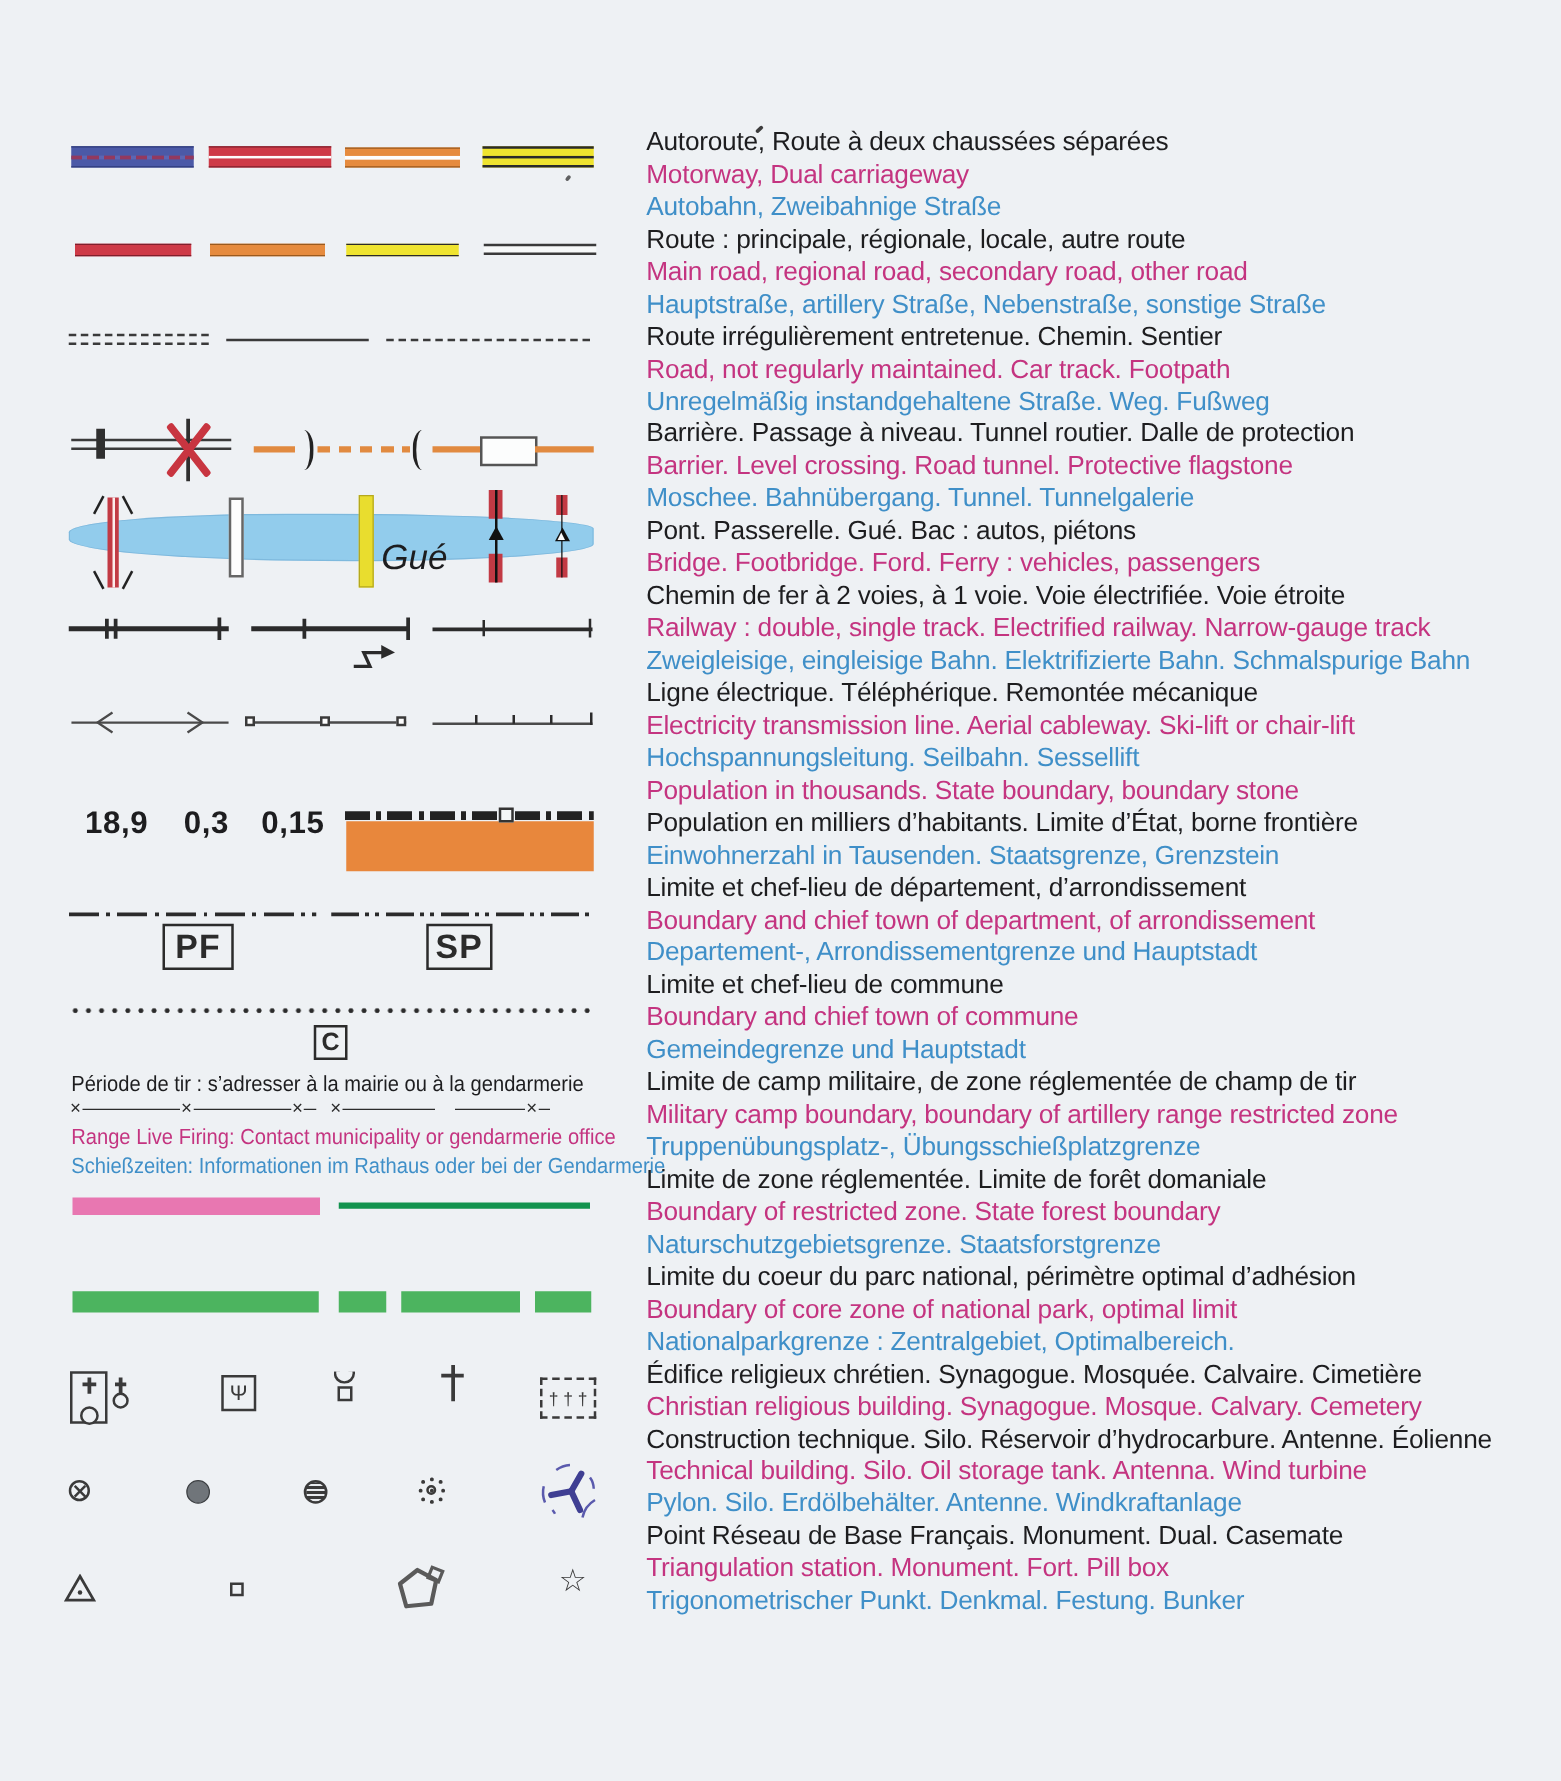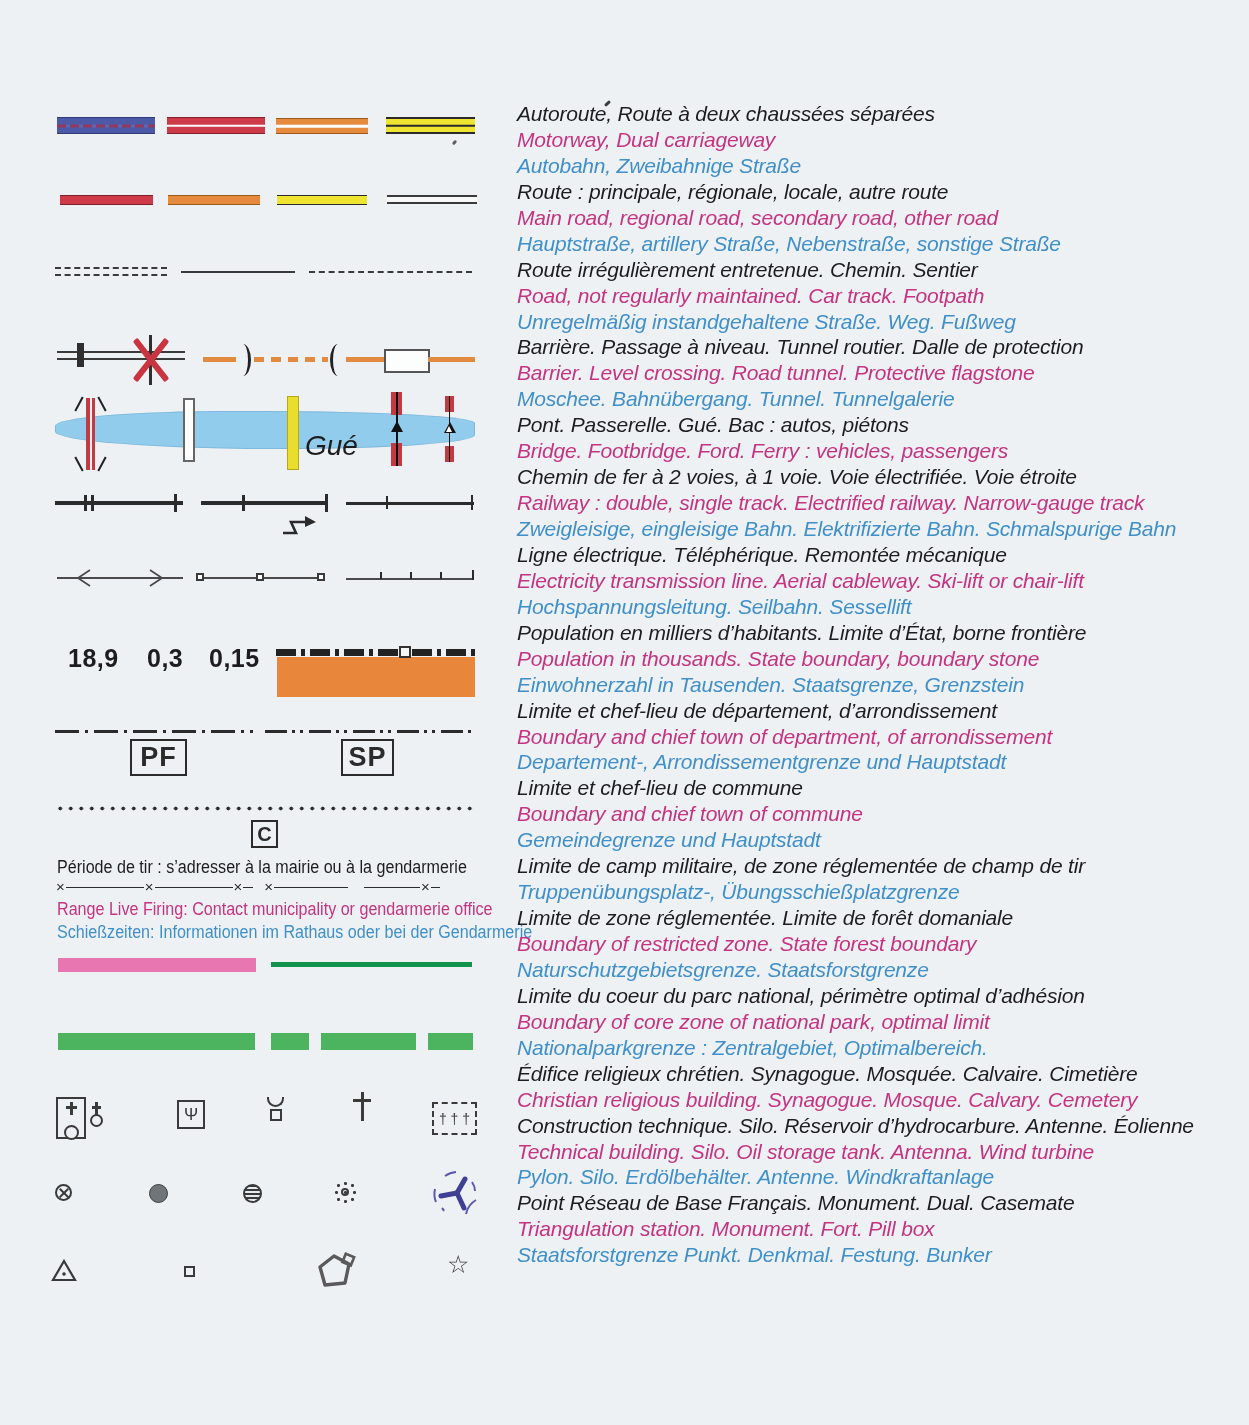--- a/index.html
+++ b/index.html
@@ -3,21 +3,21 @@
 <meta charset="utf-8">
 <style>
   html,body{margin:0;padding:0;}
   body{background:#dfe3e7;}
   #page{
     position:relative; width:1249px; height:1425px;
     background:#eef1f4; overflow:hidden;
     font-family:"Liberation Sans", sans-serif;
   }
   
-  #textcol{position:absolute; left:517px; top:101px; width:725px;font-style:italic;}
+  #textcol{position:absolute; left:517px; top:101px; width:725px;}
   .tline{height:25.95px; line-height:25.95px; font-size:21px; white-space:nowrap; letter-spacing:-0.2px;}
   .tline.fr{color:var(--c-fr,#1d1d1f);}
   .tline.en{color:var(--c-en,#c43480);}
   .tline.de{color:var(--c-de,#3f8fc8);}
 
   
   .sym{position:absolute;}
   .band{position:absolute; box-sizing:border-box;}
   .band .mid{position:absolute; left:0; right:0; top:50%; transform:translateY(-50%);}
 
@@ -326,40 +326,41 @@
       <div class="tline en">Barrier. Level crossing. Road tunnel. Protective flagstone</div>
       <div class="tline de">Moschee. Bahnübergang. Tunnel. Tunnelgalerie</div>
       <div class="tline fr">Pont. Passerelle. Gué. Bac : autos, piétons</div>
       <div class="tline en">Bridge. Footbridge. Ford. Ferry : vehicles, passengers</div>
       <div class="tline fr">Chemin de fer à 2 voies, à 1 voie. Voie électrifiée. Voie étroite</div>
       <div class="tline en">Railway : double, single track. Electrified railway. Narrow-gauge track</div>
       <div class="tline de">Zweigleisige, eingleisige Bahn. Elektrifizierte Bahn. Schmalspurige Bahn</div>
       <div class="tline fr">Ligne électrique. Téléphérique. Remontée mécanique</div>
       <div class="tline en">Electricity transmission line. Aerial cableway. Ski-lift or chair-lift</div>
       <div class="tline de">Hochspannungsleitung. Seilbahn. Sessellift</div>
+      <div class="tline en">Population in thousands. State boundary, boundary stone</div>
       <div class="tline fr">Population en milliers d’habitants. Limite d’État, borne frontière</div>
-      <div class="tline en">Population in thousands. State boundary, boundary stone</div>
       <div class="tline de">Einwohnerzahl in Tausenden. Staatsgrenze, Grenzstein</div>
       <div class="tline fr">Limite et chef-lieu de département, d’arrondissement</div>
       <div class="tline en">Boundary and chief town of department, of arrondissement</div>
       <div class="tline de">Departement-, Arrondissementgrenze und Hauptstadt</div>
       <div class="tline fr">Limite et chef-lieu de commune</div>
       <div class="tline en">Boundary and chief town of commune</div>
       <div class="tline de">Gemeindegrenze und Hauptstadt</div>
       <div class="tline fr">Limite de camp militaire, de zone réglementée de champ de tir</div>
+      <div class="tline en">Military camp boundary, boundary of artillery range restricted zone</div>
       <div class="tline de">Truppenübungsplatz-, Übungsschießplatzgrenze</div>
       <div class="tline fr">Limite de zone réglementée. Limite de forêt domaniale</div>
       <div class="tline en">Boundary of restricted zone. State forest boundary</div>
       <div class="tline de">Naturschutzgebietsgrenze. Staatsforstgrenze</div>
       <div class="tline fr">Limite du coeur du parc national, périmètre optimal d’adhésion</div>
       <div class="tline en">Boundary of core zone of national park, optimal limit</div>
       <div class="tline de">Nationalparkgrenze : Zentralgebiet, Optimalbereich.</div>
       <div class="tline fr">Édifice religieux chrétien. Synagogue. Mosquée. Calvaire. Cimetière</div>
       <div class="tline en">Christian religious building. Synagogue. Mosque. Calvary. Cemetery</div>
       <div class="tline fr">Construction technique. Silo. Réservoir d’hydrocarbure. Antenne. Éolienne</div>
       <div class="tline en">Technical building. Silo. Oil storage tank. Antenna. Wind turbine</div>
       <div class="tline de">Pylon. Silo. Erdölbehälter. Antenne. Windkraftanlage</div>
       <div class="tline fr">Point Réseau de Base Français. Monument. Dual. Casemate</div>
       <div class="tline en">Triangulation station. Monument. Fort. Pill box</div>
-      <div class="tline de">Staatsforstgrenze Punkt. Denkmal. Festung. Bunker</div>
+      <div class="tline de">Trigonometrischer Punkt. Denkmal. Festung. Bunker</div>
     </div>
 
 </div>
 
 </body></html>

